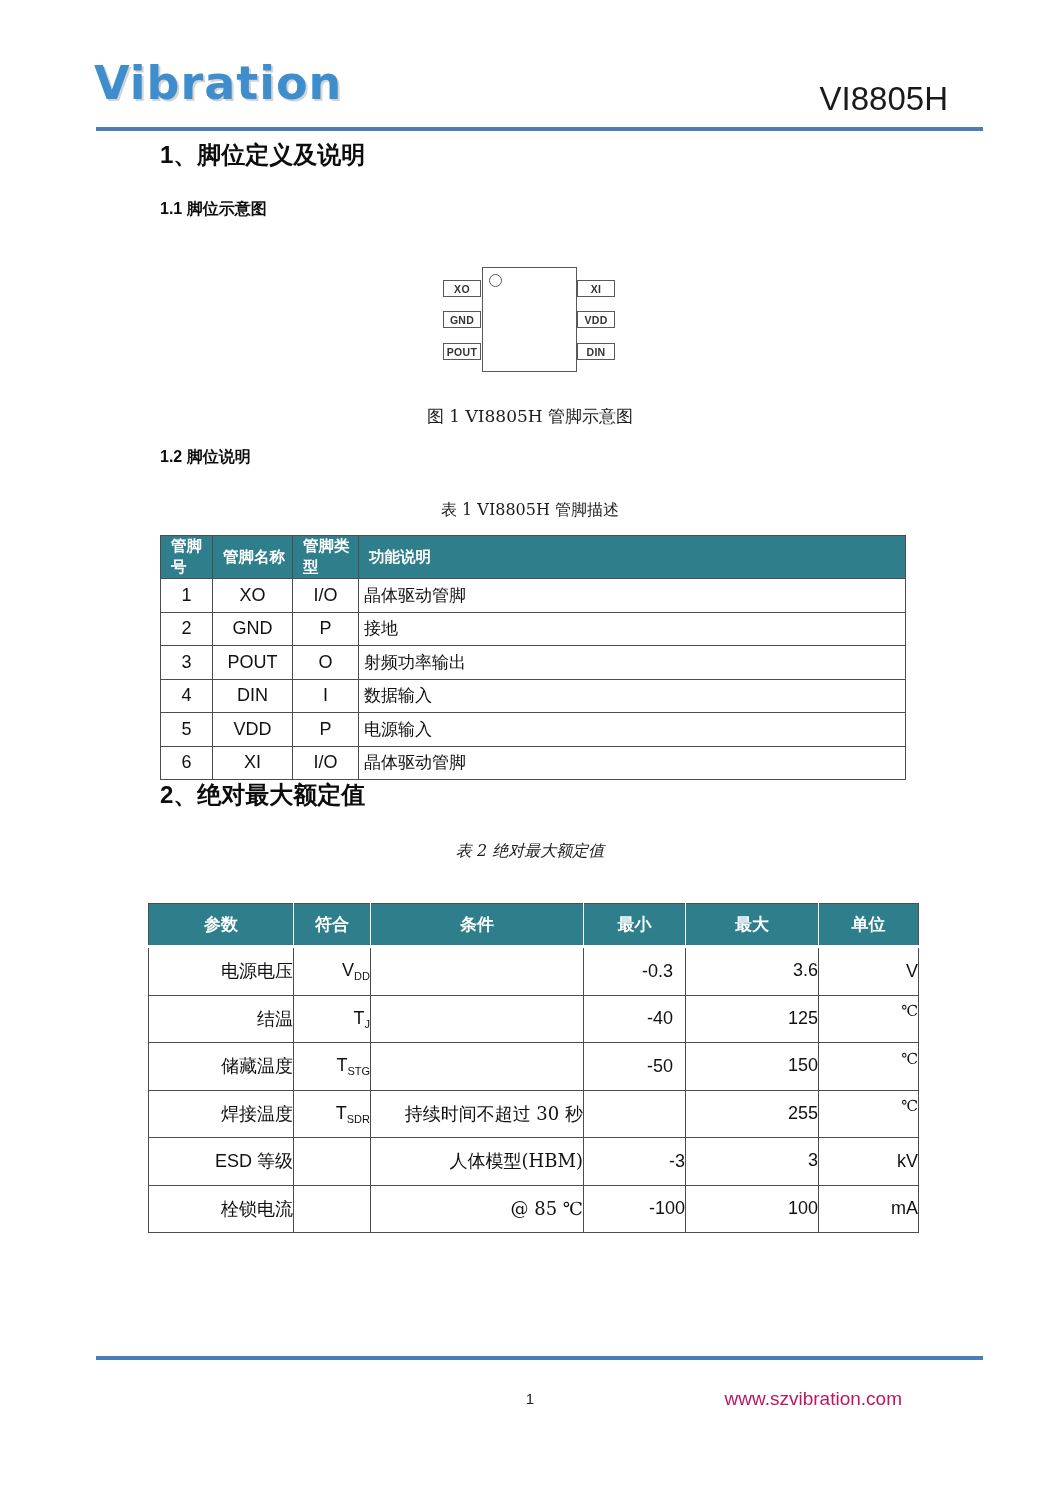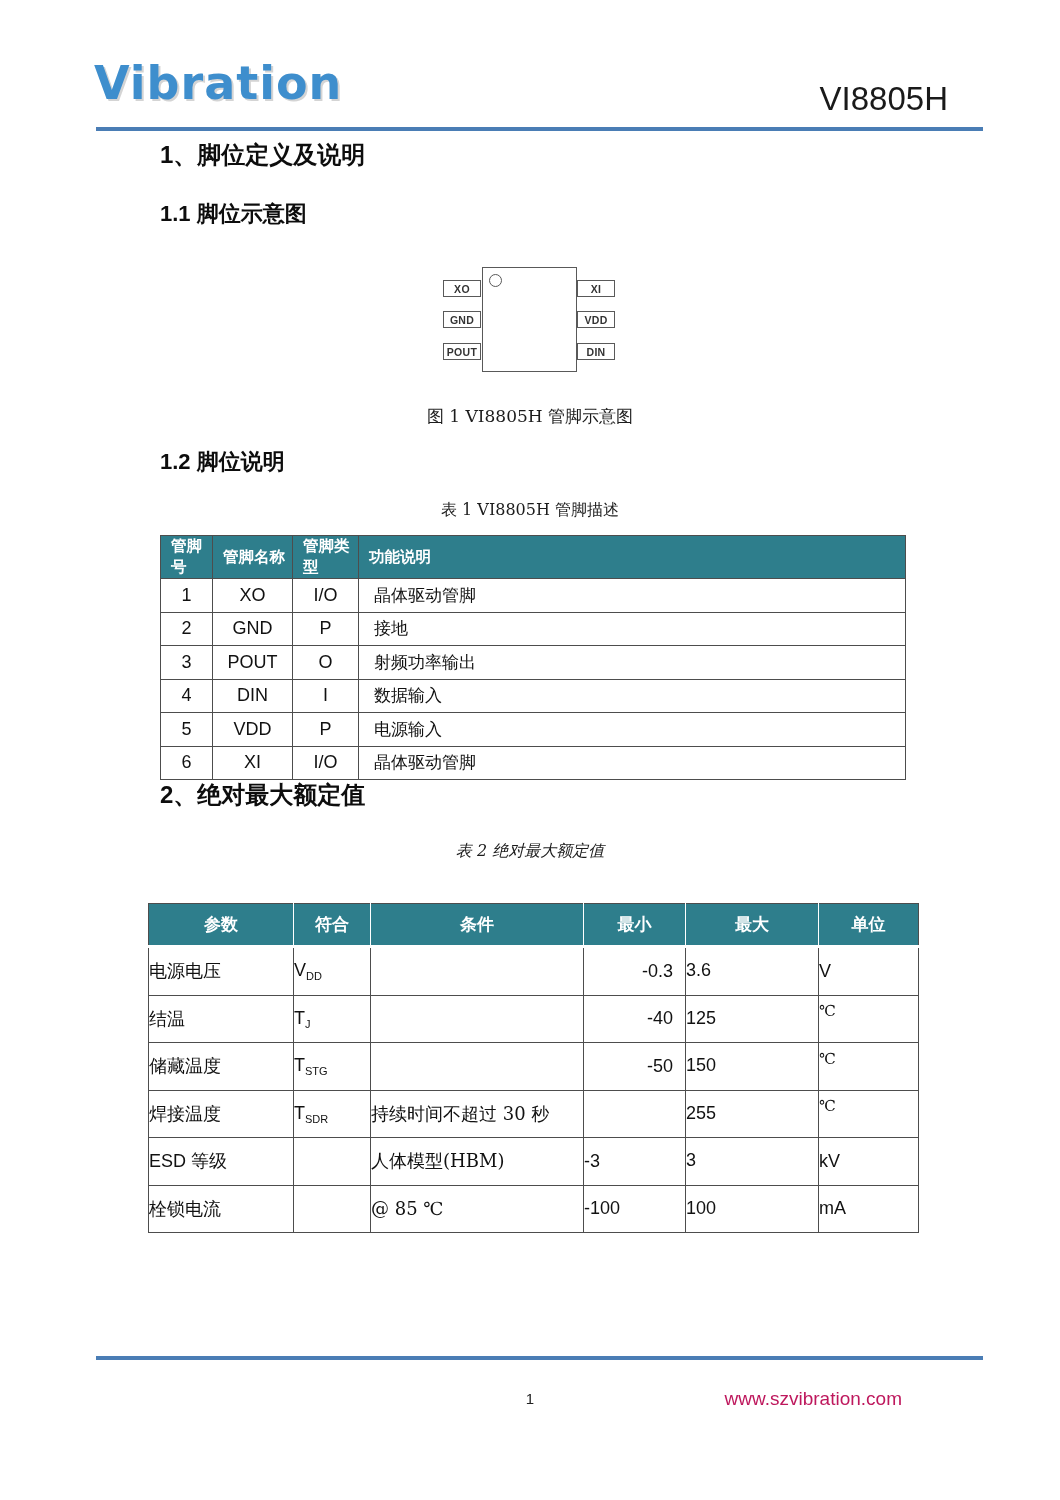--- a/index.html
+++ b/index.html
@@ -13,21 +13,21 @@
     color:#3E8ECD; letter-spacing:1px;
     text-shadow:2px 2px 0 rgba(160,160,160,0.45);
     font-family:"DejaVu Sans", sans-serif;
   }
   .part-number { position:absolute; top:80px; right:112px; font-size:33px; color:#1a1a1a; }
   .rule { position:absolute; left:96px; width:887px; height:4px; background:#4A7DB5; }
   .header-rule { top:127px; }
   .footer-rule { top:1356px; }
   
   .h1 { position:absolute; left:160px; font-size:24px; font-weight:bold; color:#0d0d0d; }
-  .h2 { position:absolute; left:160px; font-size:22px; font-weight:bold; color:#0d0d0d; }
+  .h2 { position:absolute; left:160px; font-size:16px; font-weight:bold; color:#0d0d0d; }
   .caption { position:absolute; left:0; width:1060px; text-align:center;
              font-family:"DejaVu Serif", serif; color:#1c1c1c; }
   .fig-caption  { top:405px; font-size:17px; }
   .tbl1-caption { top:500px; font-size:16px; }
   .tbl2-caption { top:841px; font-size:16px;font-style:italic; }
   
   .chip-body { position:absolute; left:482px; top:267px; width:93px; height:103px;
                border:1.5px solid #595959; background:#fff; }
   .pin1-marker { position:absolute; left:489px; top:274px; width:11px; height:11px;
                  border:1.5px solid #595959; border-radius:50%; background:#fff; }
@@ -36,30 +36,30 @@
          font-size:10.5px; font-weight:bold; color:#333; letter-spacing:0.3px; }
   .pin.l { left:443px; } .pin.r { left:577px; }
   .py0 { top:280px; } .py1 { top:311px; } .py2 { top:343px; }
   
   table.tbl { border-collapse:collapse; table-layout:fixed; position:absolute; background:#fff; }
   .tbl td, .tbl th { border:1px solid #4d4d4d; overflow:hidden; padding:0; }
   #table1 { left:160px; top:535px; width:745px; }
   #table1 th { background:#2E7E8C; color:#fff; font-size:15.5px; font-weight:bold;
                text-align:left; padding-left:10px; height:24px; }
   #table1 td { height:32.5px; text-align:center; font-size:18px; }
-  #table1 td.desc { text-align:left; padding-left:15px;
+  #table1 td.desc { text-align:left; padding-left:5px;
                     font-family:"DejaVu Serif", serif; font-size:17px; }
   #table2 { left:148px; top:903px; width:770px; }
   #table2 th { background:#2E7E8C; color:#fff; font-size:17px; font-weight:bold;
                height:41px; 
                border-left:1px solid #fff; border-right:1px solid #fff;
                border-bottom:3px solid #fff; border-top:1px solid #4d4d4d; }
   #table2 th:first-child { border-left:1px solid #4d4d4d; }
   #table2 th:last-child  { border-right:1px solid #4d4d4d; }
-  #table2 td { height:46.5px; text-align:left; font-size:18px; }
+  #table2 td { height:46.5px; text-align:right; font-size:18px; }
   #table2 td.param, #table2 td.cond { font-family:"DejaVu Serif", serif; font-size:18px; }
   .sub { font-size:11px; vertical-align:-4px; }
   td.min-r { text-align:right !important; padding-right:12px !important; }
   .degc { font-family:"DejaVu Serif", serif; font-size:15px; position:relative; top:-8px; }
   
   .page-num { position:absolute; left:0; top:1390px; width:1060px; text-align:center;
               font-size:15px; color:#222; }
   .website { position:absolute; top:1388px; right:158px; font-size:19px; color:#be185d; }
 </style>
 </head>

